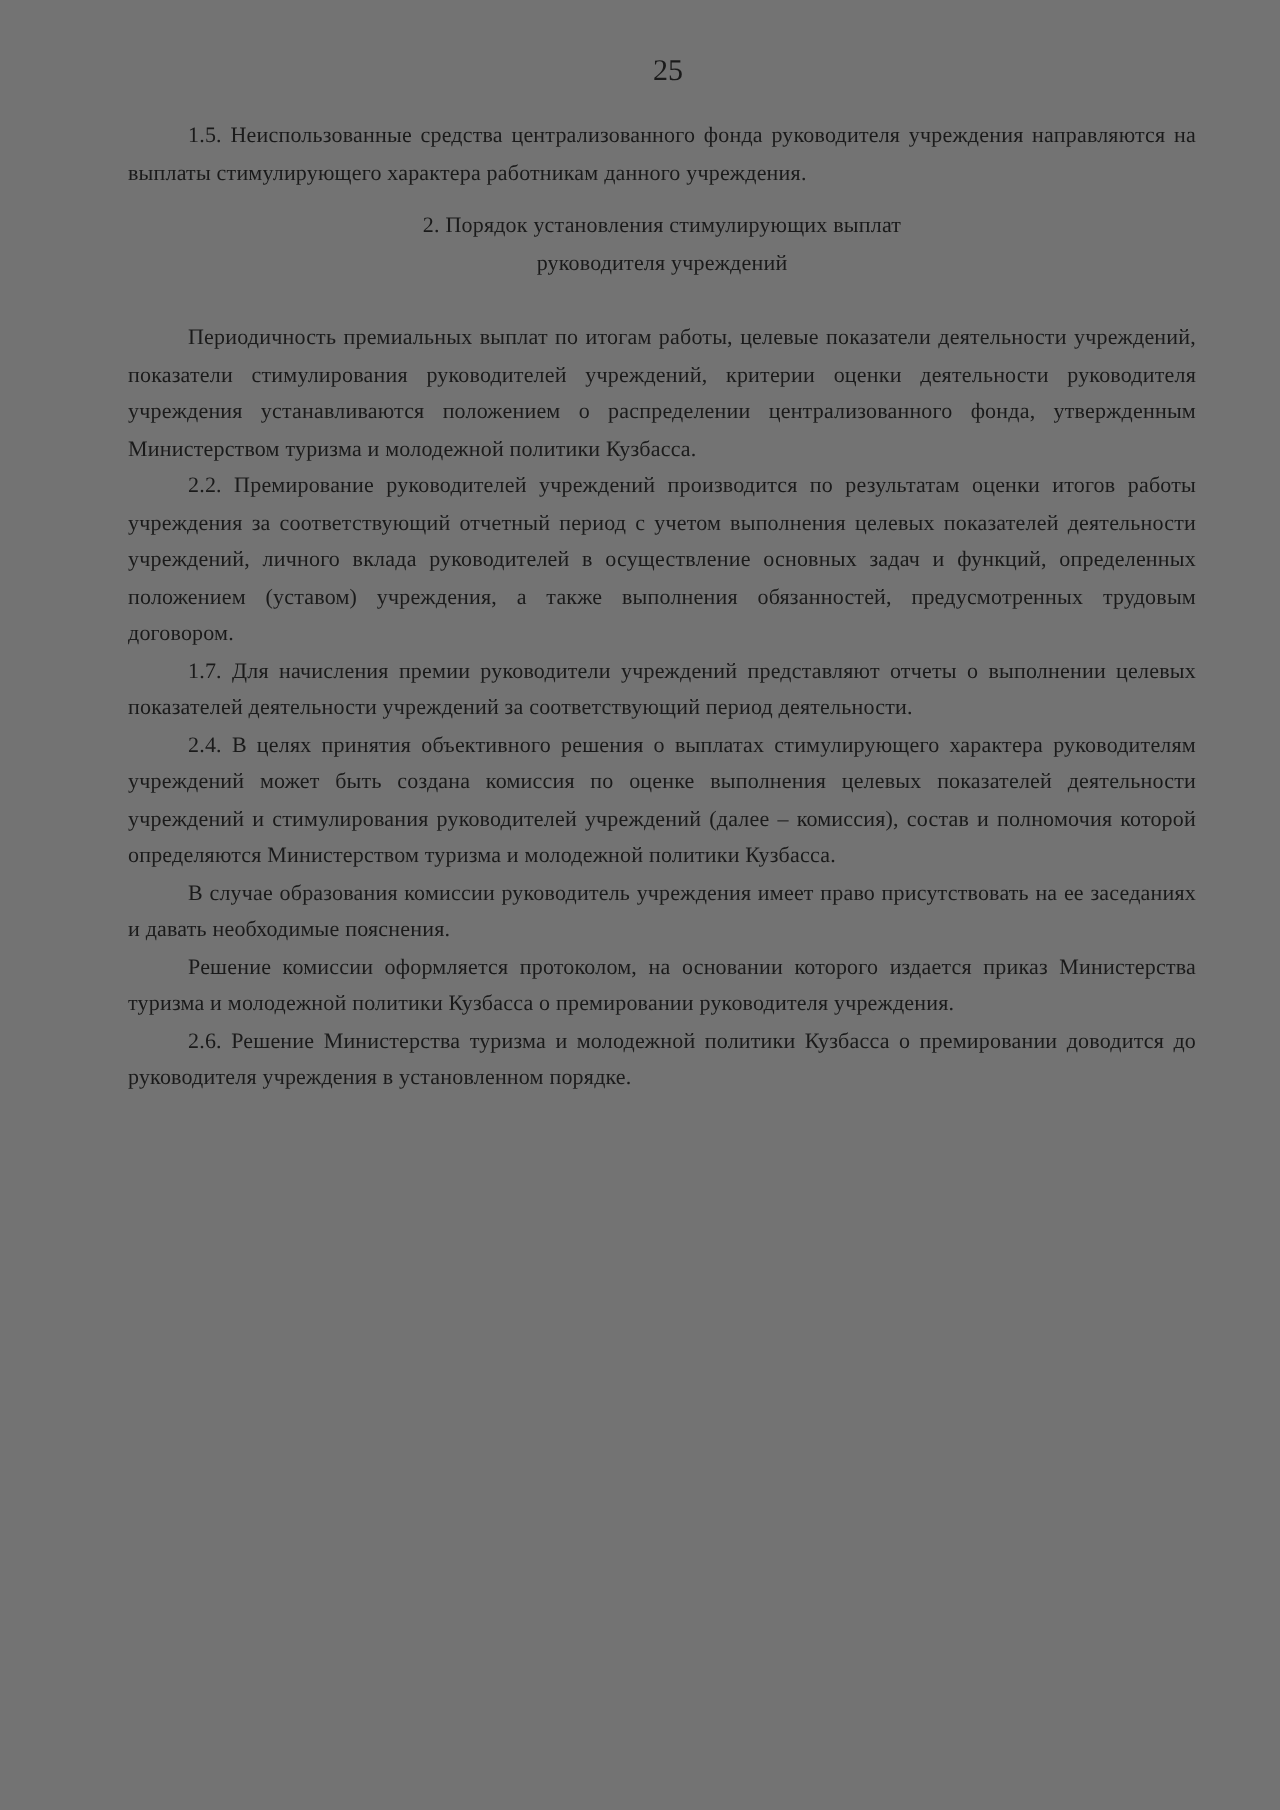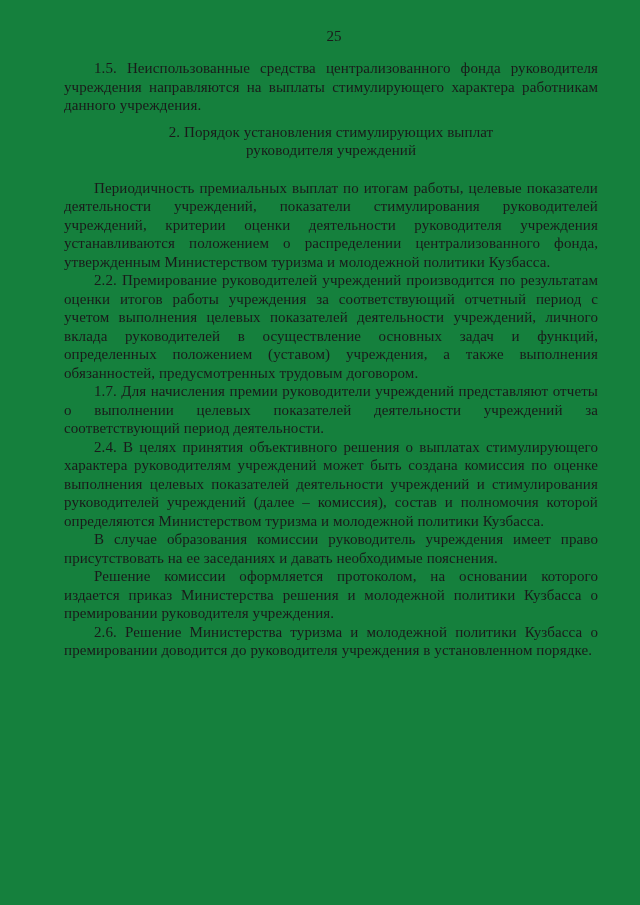--- a/index.html
+++ b/index.html
@@ -4,35 +4,35 @@
 <style>
   html, body {
     margin: 0;
     padding: 0;
     background: #ffffff;
   }
   .page {
     position: relative;
     width: 640px;
     height: 905px;
-    background: #15803d;
+    background: #737373;
     color: #1a1a1a;
     font-family: "Liberation Serif", "DejaVu Serif", serif;
     overflow: hidden;
   }
   .page-number {
     padding-top: 28px;
     text-align: center;
     font-size: 15px;
     line-height: 16px;
     transform: translateX(14px);
   }
   .text-block {
     margin: 15px 42px 0 64px;
-    font-size: 15px;
+    font-size: 11px;
     line-height: 18.5px;
     text-align: justify;
     letter-spacing: 0.1px;
   }
   .para {
     margin: 0;
     text-indent: 30px;
     hyphens: none;
   }
   .section-heading {
@@ -63,19 +63,19 @@
     <p class="para">Периодичность премиальных выплат по итогам работы, целевые показатели деятельности учреждений, показатели стимулирования руководителей учреждений, критерии оценки деятельности руководителя учреждения устанавливаются положением о распределении централизованного фонда, утвержденным Министерством туризма и молодежной политики Кузбасса.</p>
 
     <p class="para">2.2. Премирование руководителей учреждений производится по результатам оценки итогов работы учреждения за соответствующий отчетный период с учетом выполнения целевых показателей деятельности учреждений, личного вклада руководителей в осуществление основных задач и функций, определенных положением (уставом) учреждения, а также выполнения обязанностей, предусмотренных трудовым договором.</p>
 
     <p class="para">1.7. Для начисления премии руководители учреждений представляют отчеты о выполнении целевых показателей деятельности учреждений за соответствующий период деятельности.</p>
 
     <p class="para">2.4. В целях принятия объективного решения о выплатах стимулирующего характера руководителям учреждений может быть создана комиссия по оценке выполнения целевых показателей деятельности учреждений и стимулирования руководителей учреждений (далее – комиссия), состав и полномочия которой определяются Министерством туризма и молодежной политики Кузбасса.</p>
 
     <p class="para">В случае образования комиссии руководитель учреждения имеет право присутствовать на ее заседаниях и давать необходимые пояснения.</p>
 
-    <p class="para">Решение комиссии оформляется протоколом, на основании которого издается приказ Министерства решения и молодежной политики Кузбасса о премировании руководителя учреждения.</p>
+    <p class="para">Решение комиссии оформляется протоколом, на основании которого издается приказ Министерства туризма и молодежной политики Кузбасса о премировании руководителя учреждения.</p>
 
 
     <p class="para">2.6. Решение Министерства туризма и молодежной политики Кузбасса о премировании доводится до руководителя учреждения в установленном порядке.</p>
 
   </div>
 </div>
 
 </body></html>

